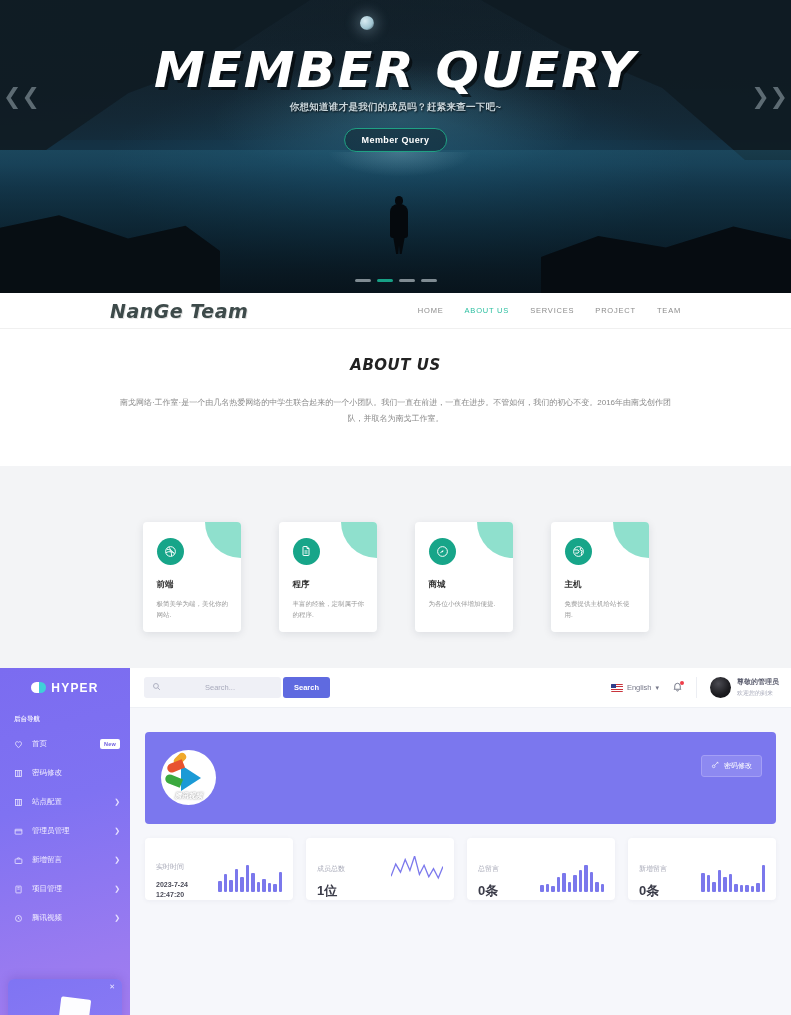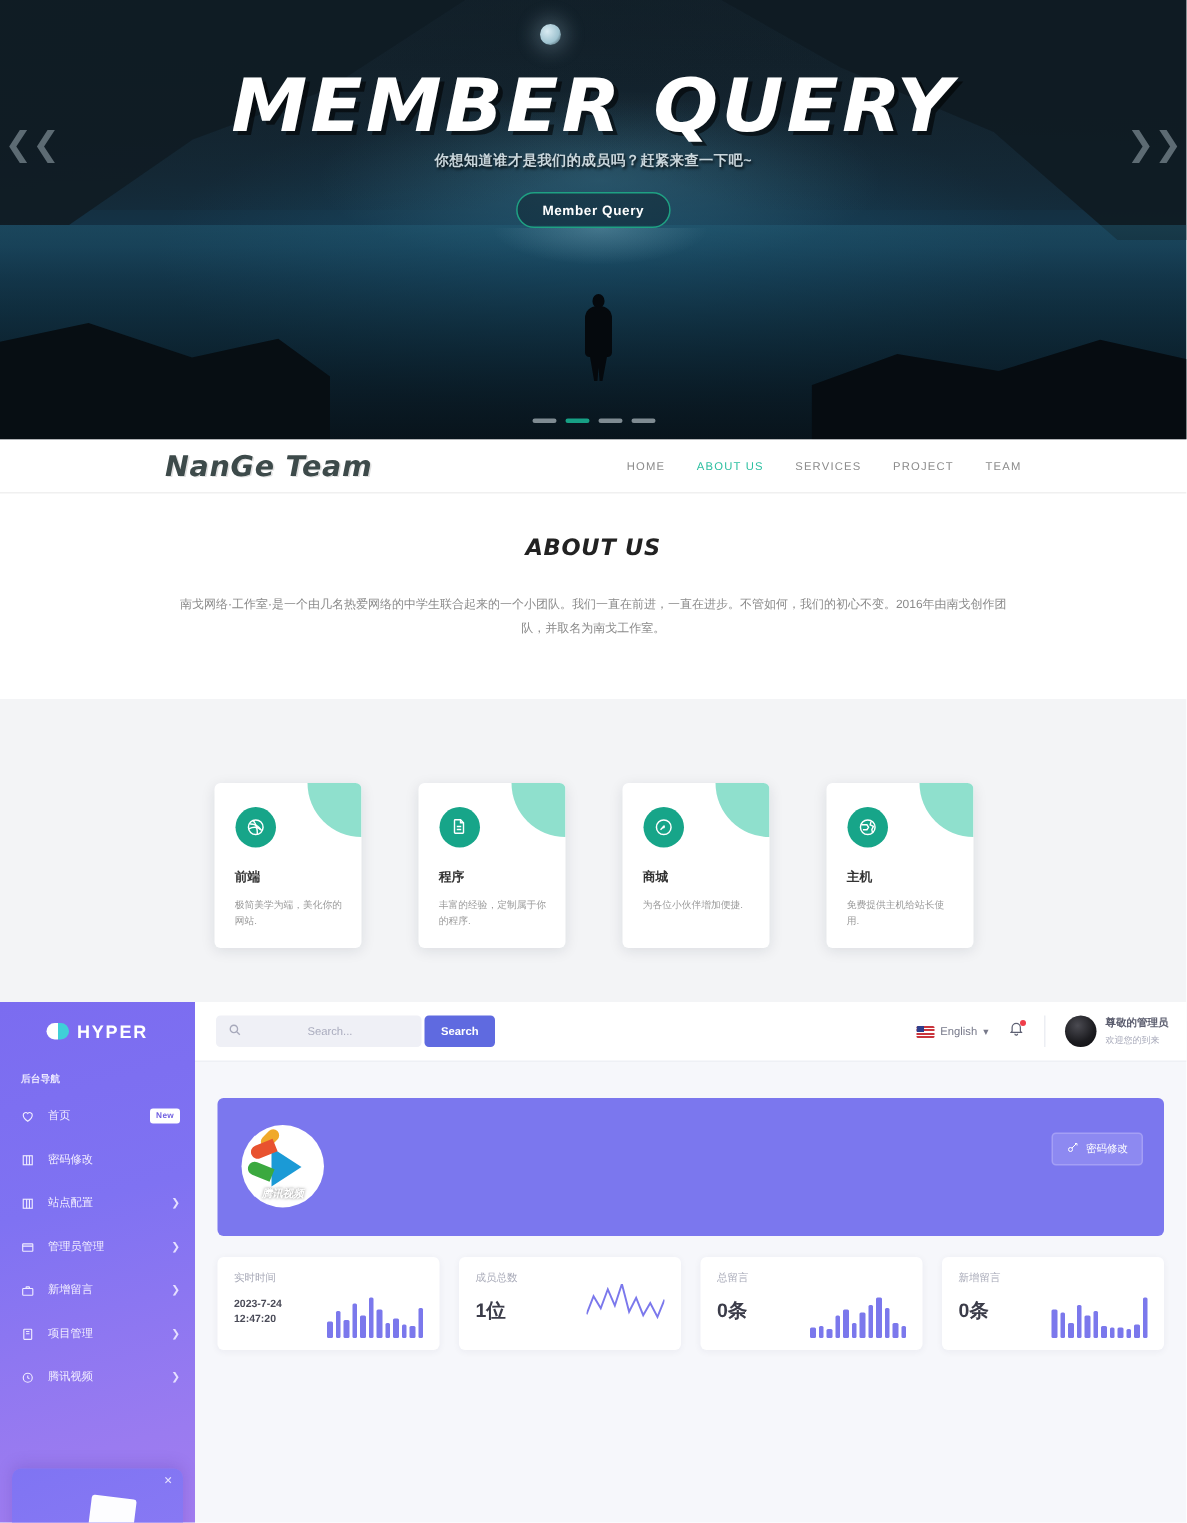--- a/index.html
+++ b/index.html
@@ -251,20 +251,21 @@
     position:absolute; right:14px; top:23px; display:flex; align-items:center; gap:5px;
     background:#8d89f1; border:1px solid #a49ff5; border-radius:3px;
     padding:5px 9px; font-size:7px; color:#fff; cursor:pointer;
   }
 
   .stats { margin-top:14px; display:flex; gap:13px; }
   .stat {
     flex:1; height:62px; background:#fff; border-radius:4px;
     padding:9px 11px 0; display:flex; justify-content:space-between;
     box-shadow: 0 1px 5px rgba(30,35,80,.05);
+    align-items: flex-end;
   }
   .stat .lbl { font-size:7px; color:#a8aab8; }
   .stat .val { margin-top:8px; font-size:13px; color:#3b3c49; font-weight:bold; }
   .stat .val.small { font-size:7px; line-height:1.45; font-weight:bold; color:#4a4b58; }
   .spark { align-self:flex-end; display:flex; align-items:flex-end; gap:2px; height:33px; padding-bottom:8px; }
   .spark i { width:3.5px; background:#7b78ec; border-radius:1px; }
   .sparkline { align-self:center; padding-bottom:4px; }
 </style>
 </head>
 <body>

